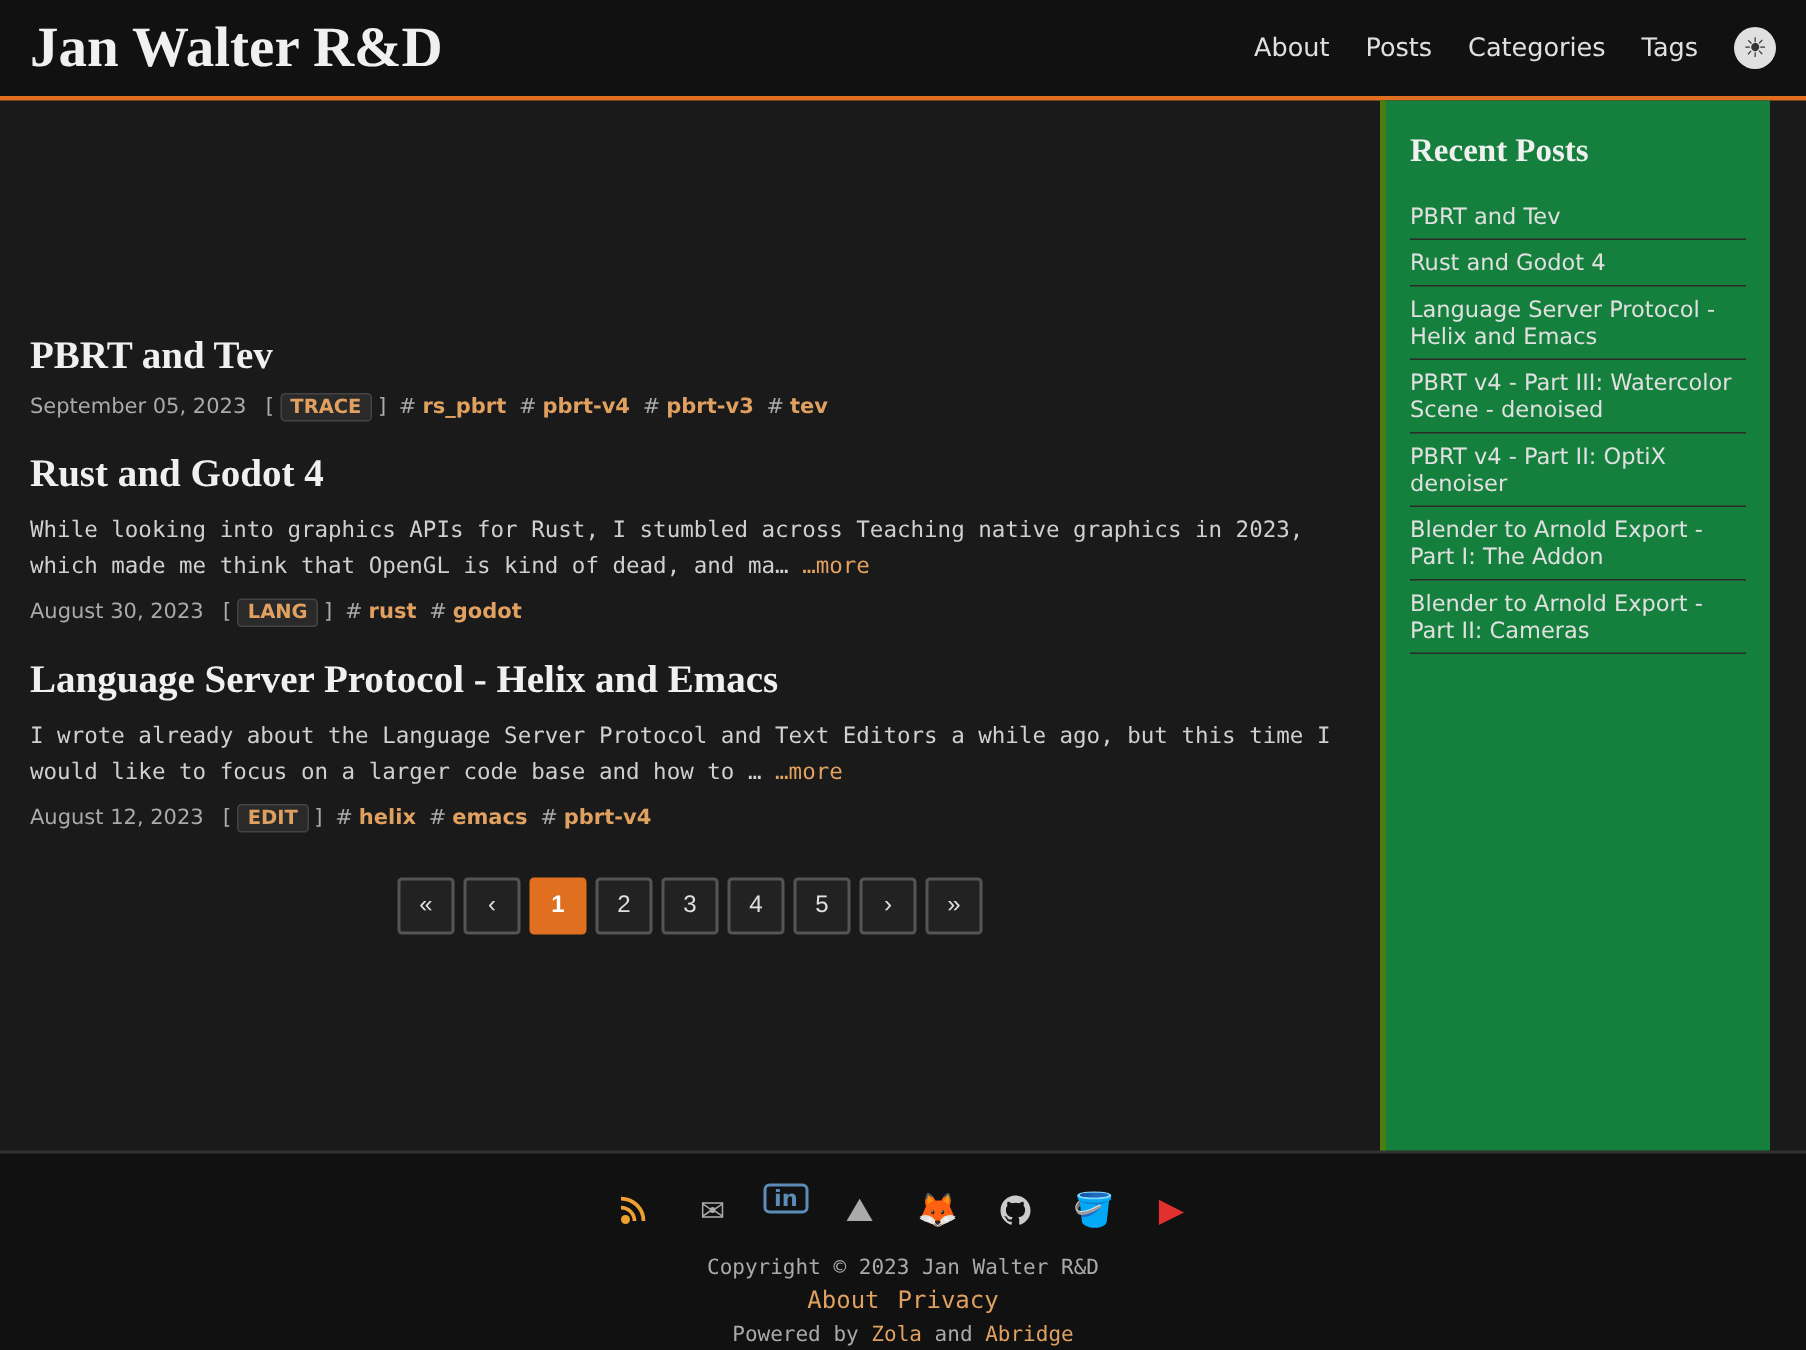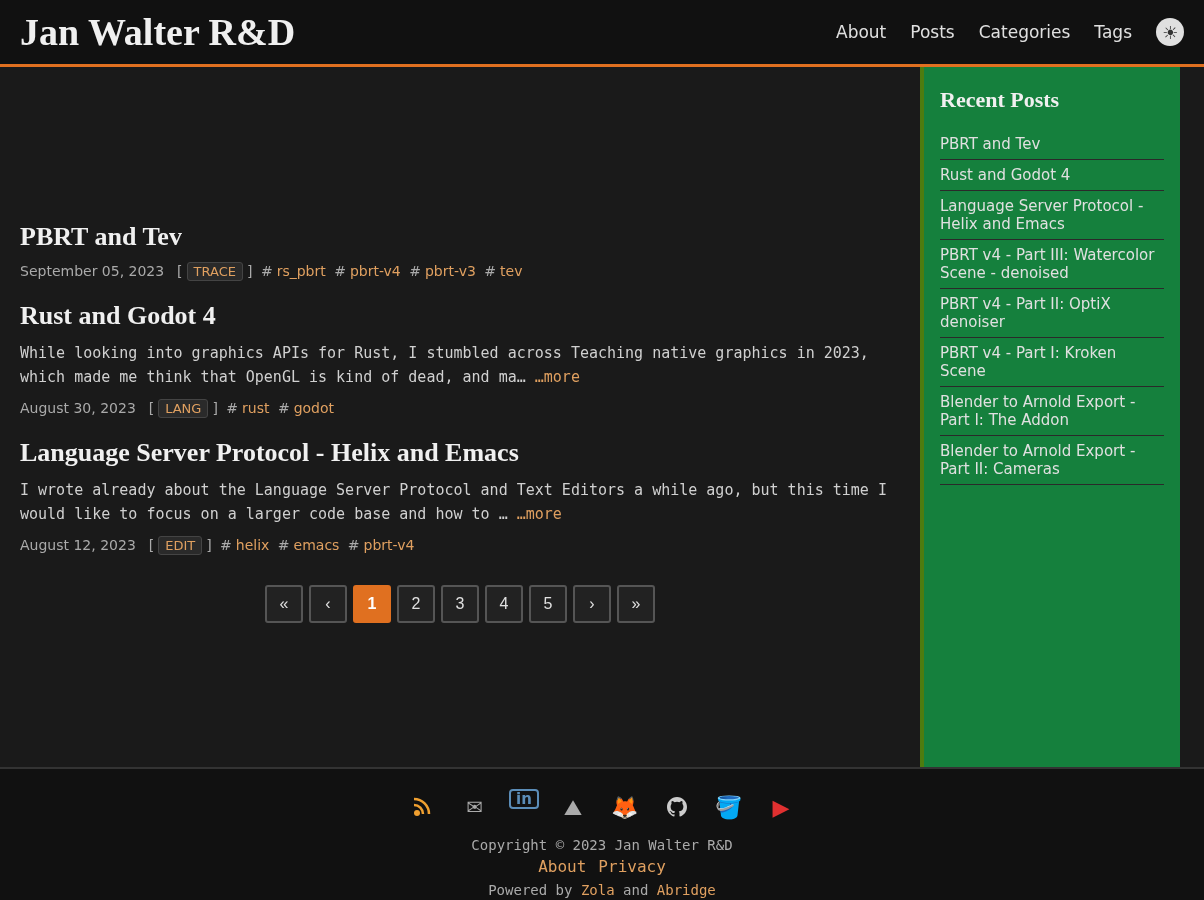--- a/index.html
+++ b/index.html
@@ -94,21 +94,21 @@
       gap: 4px;
       align-items: center;
     }
     .post-meta .badge {
       background: #2a2a2a;
       border: 1px solid #444;
       border-radius: 3px;
       padding: 1px 6px;
       font-size: 13px;
     }
-    .post-meta a { color: #e0a060; }
+    .post-meta a { color: #e0a060; font-weight: bold; }
     .read-more { color: #e0a060; }
     .post-separator { margin: 10px 0; }
 
     
     #pagination {
       display: flex;
       justify-content: center;
       gap: 6px;
       margin-top: 30px;
     }
@@ -292,21 +292,20 @@
     </div>
   </main>
 
   <aside id="sidebar">
     <h3 id="sidebar-title">Recent Posts</h3>
     <a class="sidebar-post-link">PBRT and Tev</a>
     <a class="sidebar-post-link">Rust and Godot 4</a>
     <a class="sidebar-post-link">Language Server Protocol - Helix and Emacs</a>
     <a class="sidebar-post-link">PBRT v4 - Part III: Watercolor Scene - denoised</a>
     <a class="sidebar-post-link">PBRT v4 - Part II: OptiX denoiser</a>
-    <a class="sidebar-post-link">PBRT v4 - Part I: Kroken Scene</a>
     <a class="sidebar-post-link">Blender to Arnold Export - Part I: The Addon</a>
     <a class="sidebar-post-link">Blender to Arnold Export - Part II: Cameras</a>
   </aside>
 </div>
 
 <footer id="footer">
   <div id="footer-icons">
     <div class="footer-icon rss-icon" title="RSS">
       <svg width="22" height="22" viewBox="0 0 22 22" fill="#f0a030">
           <circle cx="5" cy="17" r="3"></circle>

